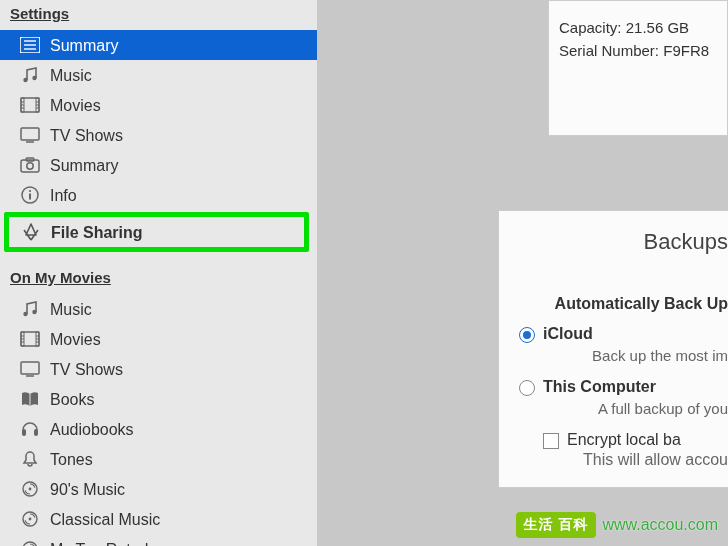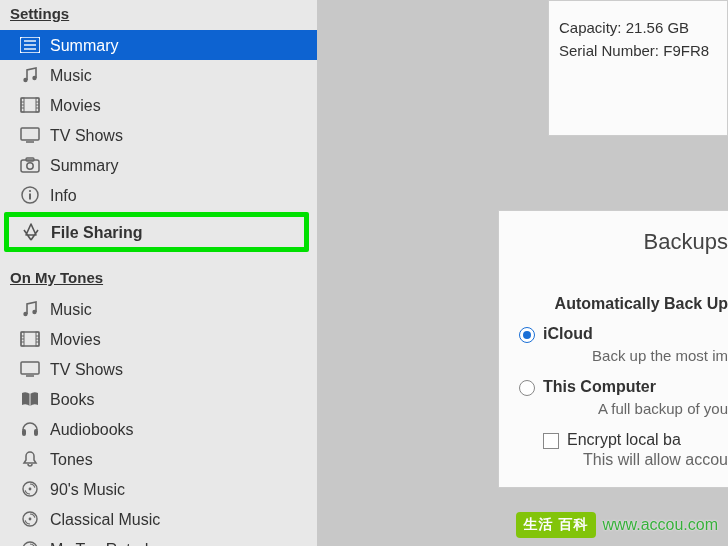--- a/index.html
+++ b/index.html
@@ -119,21 +119,21 @@
       <div class="sidebar-item">
         <span class="icon">
           <svg width="20" height="18" viewBox="0 0 20 18">
               <path d="M10 1 L15 12 H5 Z M3 7 L10 17 M17 7 L10 17" fill="none" stroke="#555" stroke-width="1.6" stroke-linejoin="round"></path>
             </svg>
         </span>
         <span class="label" style="font-weight:bold">File Sharing</span>
       </div>
     </div>
 
-    <div class="section-header second">On My Tones</div>
+    <div class="section-header second">On My Movies</div>
 
     <div class="sidebar-item">
       <span class="icon">
         <svg width="18" height="18" viewBox="0 0 18 18">
             <path d="M6 14 V4 L15 2 V12" fill="none" stroke="#666" stroke-width="1.6"></path>
             <circle cx="4.5" cy="14" r="2.2" fill="#666"></circle>
             <circle cx="13.5" cy="12" r="2.2" fill="#666"></circle>
           </svg>
       </span>
       <span class="label">Music</span>

